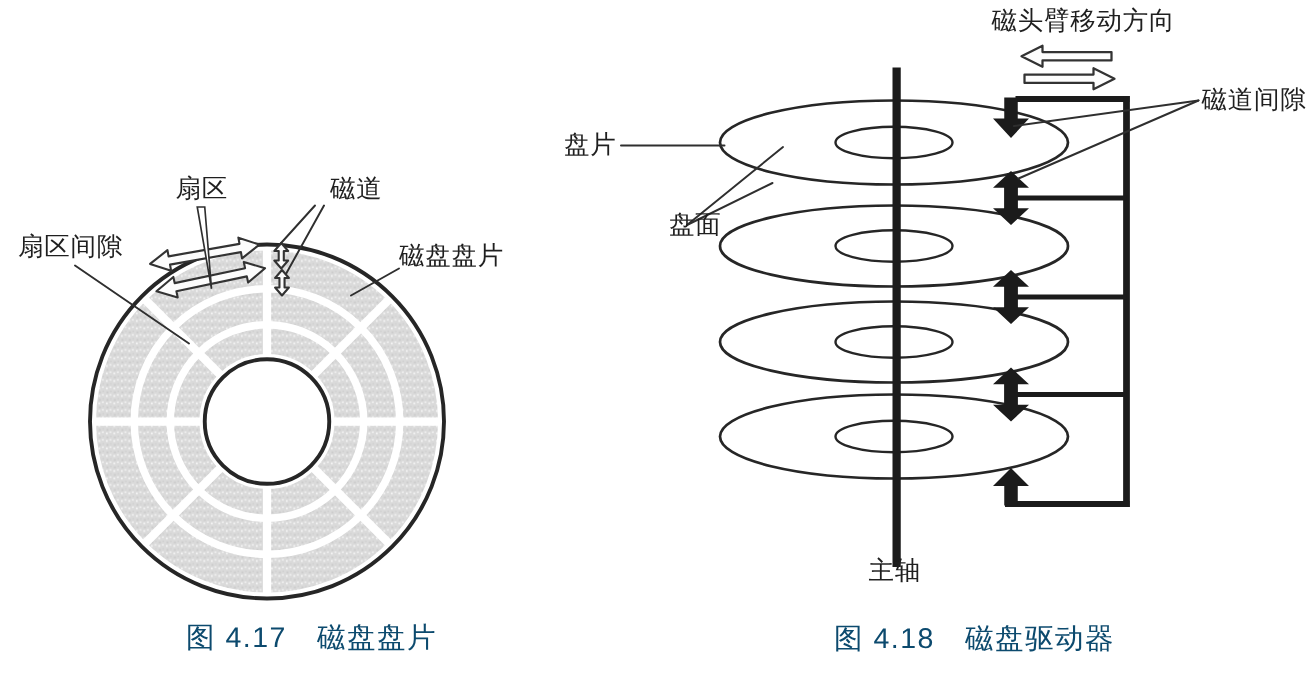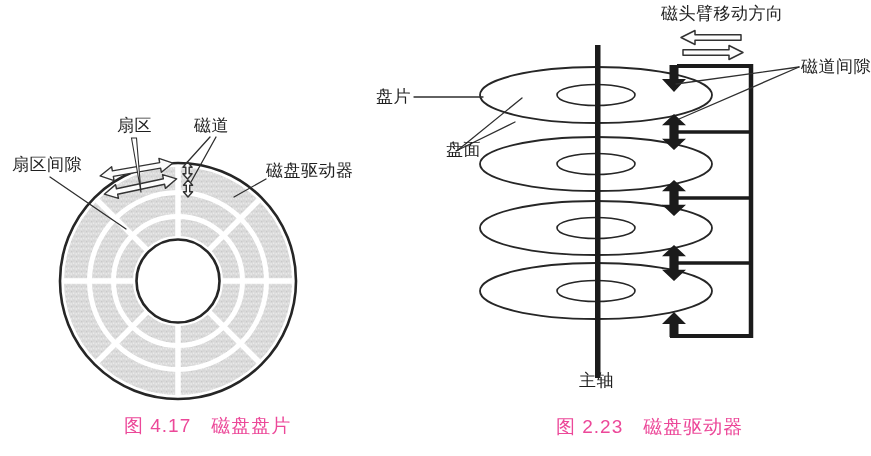--- a/index.html
+++ b/index.html
@@ -14,21 +14,21 @@
   .lbl{
     position:absolute;
     color:#1f1f1f;
     font-size:17px;
     letter-spacing:0.5px;
     white-space:nowrap;
     line-height:1.1;
   }
   .caption{
     position:absolute;
-    color:#ec4899;
+    color:#0c4a6e;
     font-size:19px;
     letter-spacing:1px;
     white-space:nowrap;
     line-height:1.1;
   }
 </style>
 </head>
 <body>
 
 <div class="page">
@@ -112,25 +112,25 @@
         <path d="M414,97 483,97"></path>
         <path d="M458,150 522,98"></path>
         <path d="M458,150 515,122"></path>
         <path d="M799,67 676,84"></path>
         <path d="M799,67 679,119"></path>
       </g>
     </g>
   </svg>
 
   <div class="lbl" style="left:117px;top:117px">扇区</div>
-  <div class="lbl" style="left:194px;top:117px">磁道</div>
+  <div class="lbl" style="left:220px;top:117px">磁道</div>
   <div class="lbl" style="left:12px;top:156px">扇区间隙</div>
-  <div class="lbl" style="left:266px;top:162px">磁盘驱动器</div>
+  <div class="lbl" style="left:266px;top:162px">磁盘盘片</div>
   <div class="caption" style="left:124px;top:416px">图 4.17　磁盘盘片</div>
 
   <div class="lbl" style="left:661px;top:5px">磁头臂移动方向</div>
   <div class="lbl" style="left:801px;top:58px">磁道间隙</div>
   <div class="lbl" style="left:376px;top:88px">盘片</div>
   <div class="lbl" style="left:446px;top:141px">盘面</div>
   <div class="lbl" style="left:579px;top:372px">主轴</div>
-  <div class="caption" style="left:556px;top:417px">图 2.23　磁盘驱动器</div>
+  <div class="caption" style="left:556px;top:417px">图 4.18　磁盘驱动器</div>
 
 </div>
 
 </body></html>

